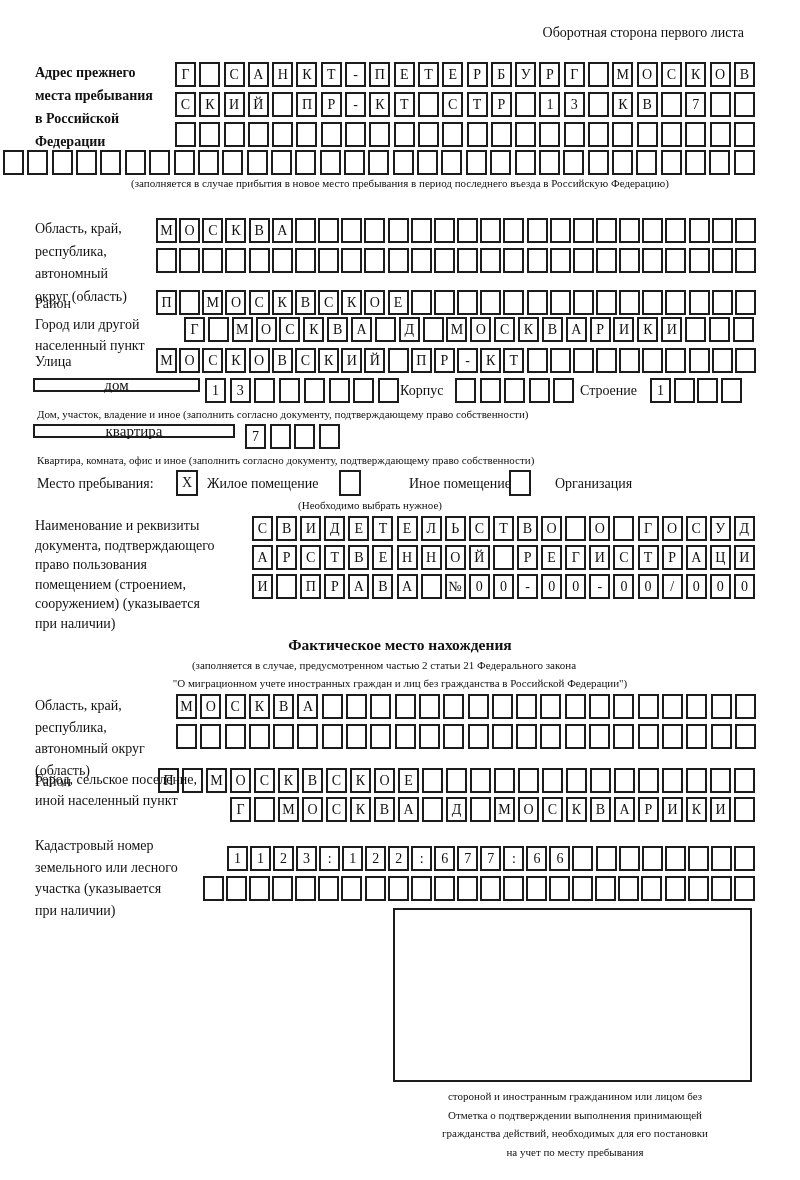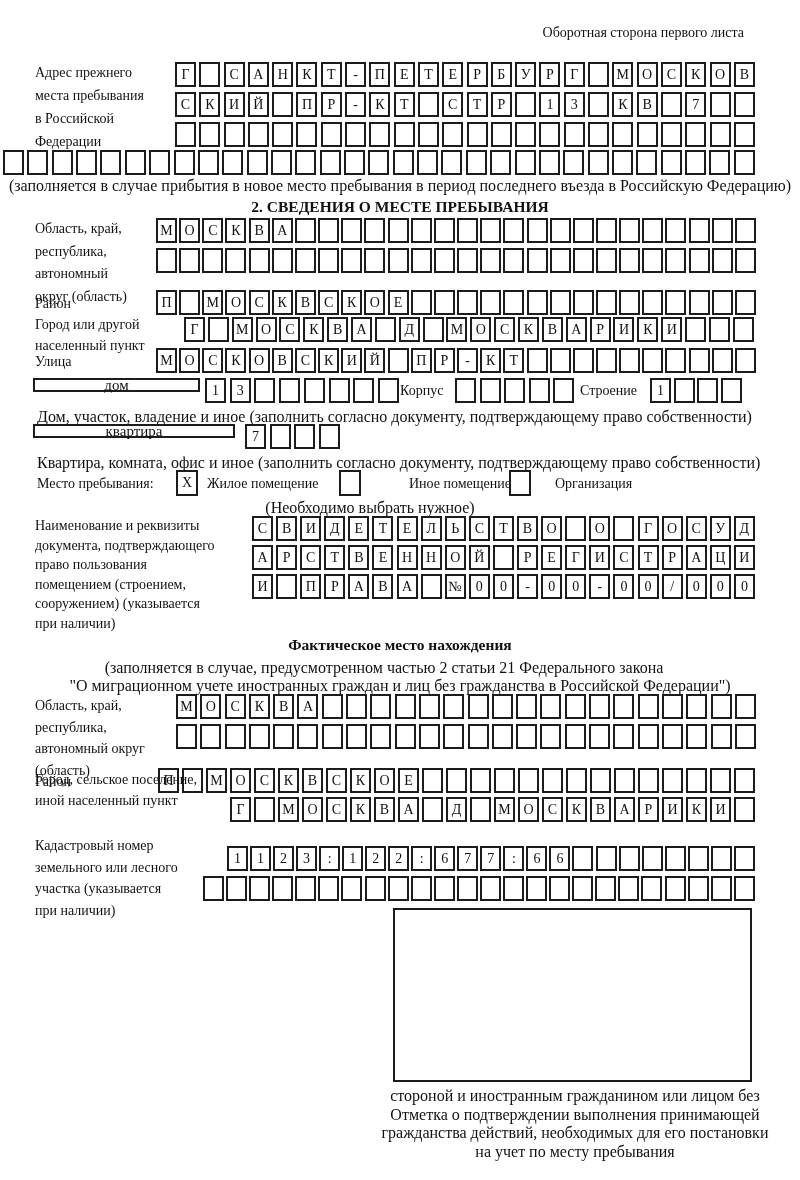--- a/index.html
+++ b/index.html
@@ -1,40 +1,40 @@
 <!DOCTYPE html>
 <html><head>
 <meta charset="utf-8">
 <style>
   html,body{margin:0;padding:0;background:#fff;}
   #page{position:relative;width:800px;height:1180px;background:#ffffff;
         font-family:"Liberation Serif","DejaVu Serif",serif;color:#111;overflow:hidden;}
   .abs{position:absolute;}
   .lbl{font-size:14px;line-height:22px;}
-  .cap{font-size:16px;}
+  .cap{font-size:11px;}
   .title{font-size:15.5px;font-weight:bold;}
   .center{text-align:center;}
   .cells{display:flex;justify-content:space-between;}
   .cell{width:21px;height:25px;border:2px solid #1c1c1c;box-sizing:border-box;
         display:flex;align-items:center;justify-content:center;
         font-size:14px;line-height:14px;flex:0 0 auto;}
   .widebox{border:2px solid #1c1c1c;box-sizing:border-box;height:14px;
         display:flex;align-items:center;justify-content:center;font-size:15px;}
   .chk{width:22px;height:26px;border:2px solid #1c1c1c;box-sizing:border-box;
         display:flex;align-items:center;justify-content:center;font-size:14px;}
   .stamp{border:2px solid #1c1c1c;box-sizing:border-box;background:#fff;}
 </style>
 </head>
 <body>
 
 <div id="page">
 
   <div class="abs lbl" style="top:22px;right:56px;">Оборотная сторона первого листа</div>
 
-  <div class="abs lbl" style="left:35px;top:61px;line-height:23px;">
+  <div class="abs lbl" style="left:35px;top:61px;line-height:23px;font-weight:bold;">
     <div>Адрес прежнего</div>
     <div>места пребывания</div>
     <div>в Российской</div>
     <div>Федерации</div>
   </div>
   <div class="abs cells" style="left:175px;top:62px;width:580px;">
       <span class="cell">Г</span>
       <span class="cell"></span>
       <span class="cell">С</span>
       <span class="cell">А</span>
@@ -139,21 +139,20 @@
       <span class="cell"></span>
       <span class="cell"></span>
       <span class="cell"></span>
       <span class="cell"></span>
       <span class="cell"></span>
       <span class="cell"></span>
       <span class="cell"></span>
     </div>
   <div class="abs cap center" style="left:0;top:177px;width:800px;">(заполняется в случае прибытия в новое место пребывания в период последнего въезда в Российскую Федерацию)</div>
 
-  <div class="abs title center" style="left:0;top:198px;width:800px;">2. СВЕДЕНИЯ О МЕСТЕ ПРЕБЫВАНИЯ</div>
 
   <div class="abs lbl" style="left:35px;top:218px;line-height:22.5px;">
     <div>Область, край,</div>
     <div>республика,</div>
     <div>автономный</div>
     <div>округ (область)</div>
   </div>
   <div class="abs cells" style="left:156px;top:218px;width:600px;">
       <span class="cell">М</span>
       <span class="cell">О</span>

